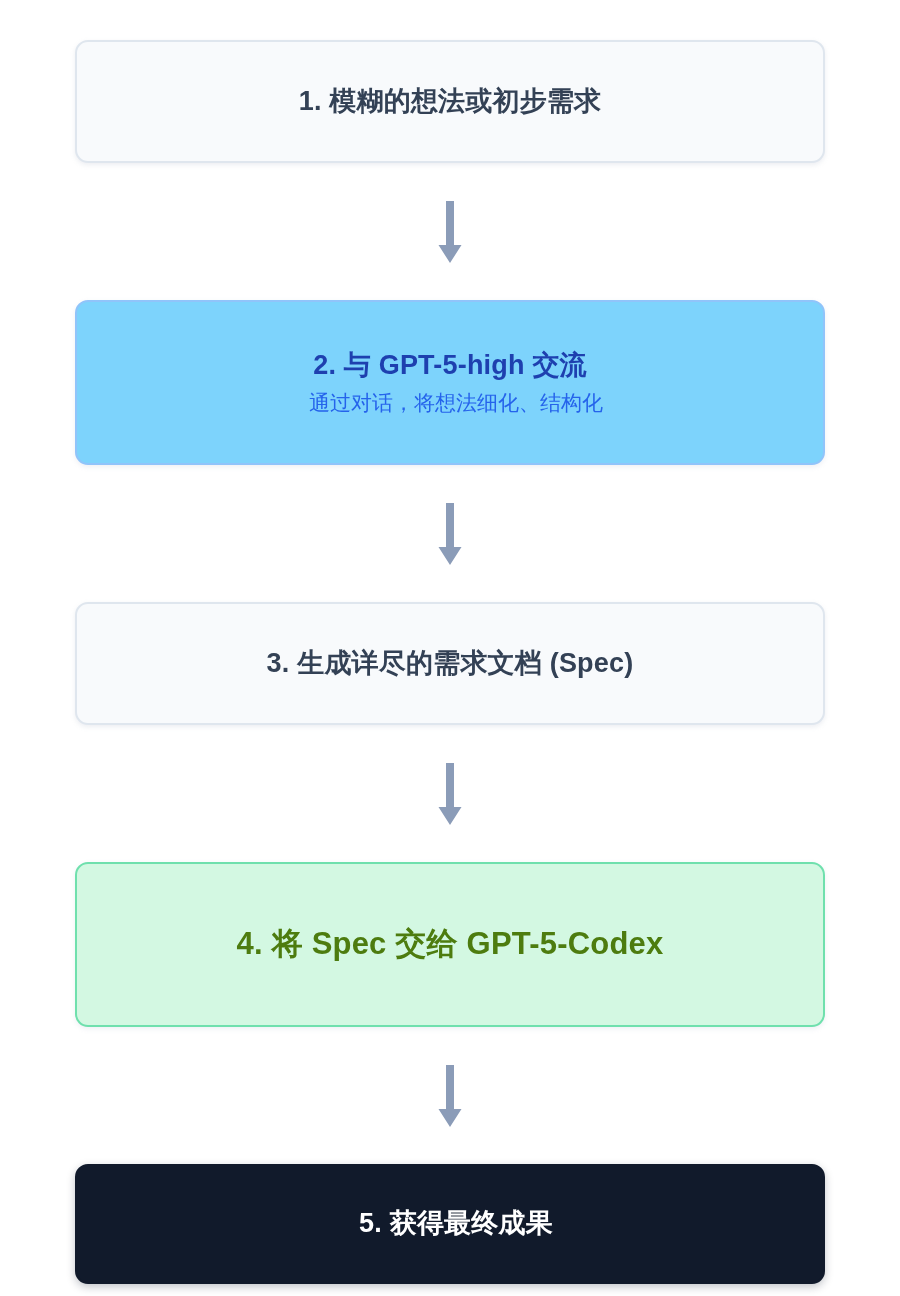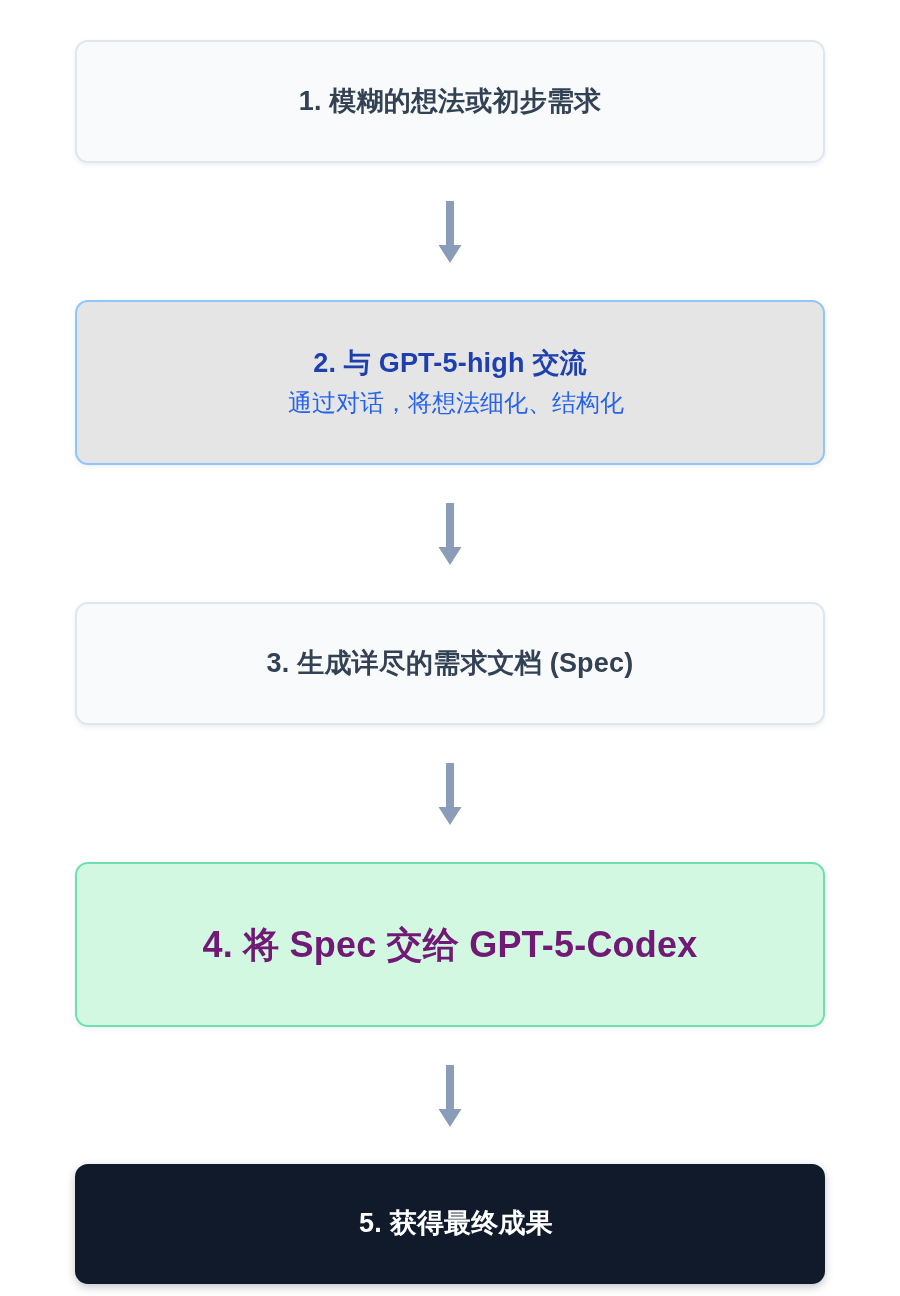--- a/index.html
+++ b/index.html
@@ -52,45 +52,45 @@
     box-shadow: 0 2px 5px rgba(148,163,184,0.18);
     height: 123px;
   }
   .node.plain .title {
     color: #334155;
     font-size: 27px;
   }
 
   
   .node.blue {
-    background: #e5e5e5;
+    background: #7dd3fc;
     border-color: #90c4fa;
     box-shadow: 0 2px 5px rgba(148,163,184,0.16);
     height: 165px;
   }
   .node.blue .title {
     color: #1e40af;
     font-size: 27px;
   }
   .node.blue .subtitle {
     color: #2563eb;
-    font-size: 24px;
+    font-size: 21px;
     margin-left: 12px;
   }
 
   
   .node.green {
     background: #d3f8e2;
     border-color: #6fe0ad;
     box-shadow: 0 2px 5px rgba(148,163,184,0.16);
     height: 165px;
   }
   .node.green .title {
-    color: #701a75;
-    font-size: 36px;
+    color: #4d7c0f;
+    font-size: 31px;
   }
   .node.green .subtitle {
     color: #0c8055;
     font-size: 21px;
   }
 
   
   .node.dark {
     background: #111a2b;
     border-color: #111a2b;

